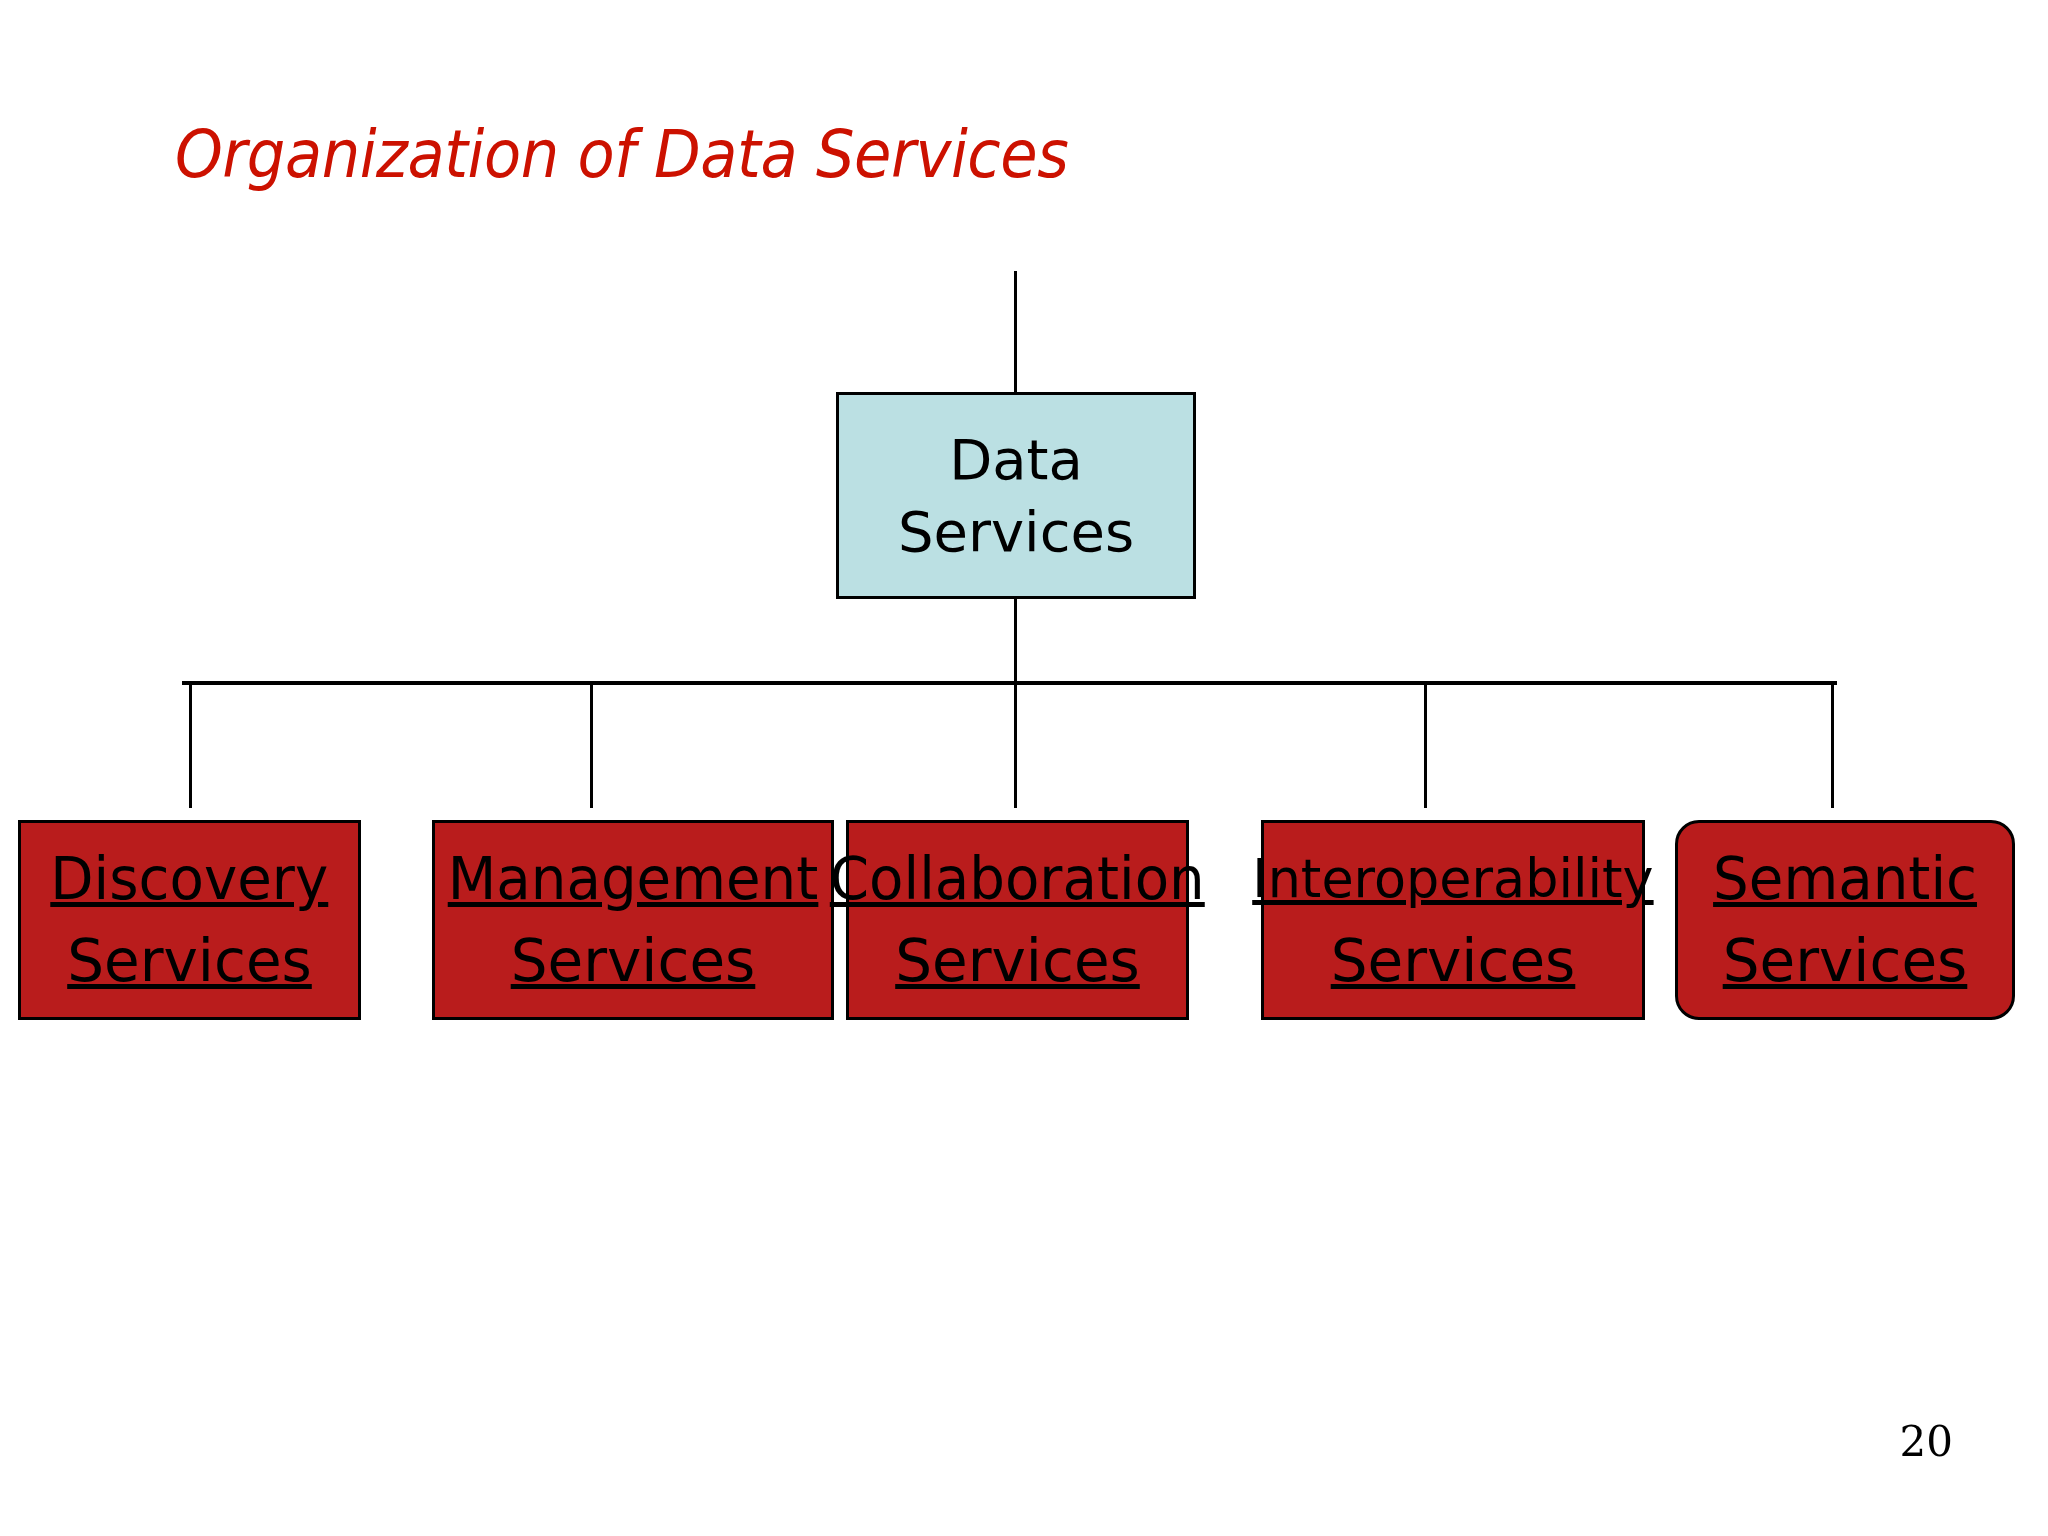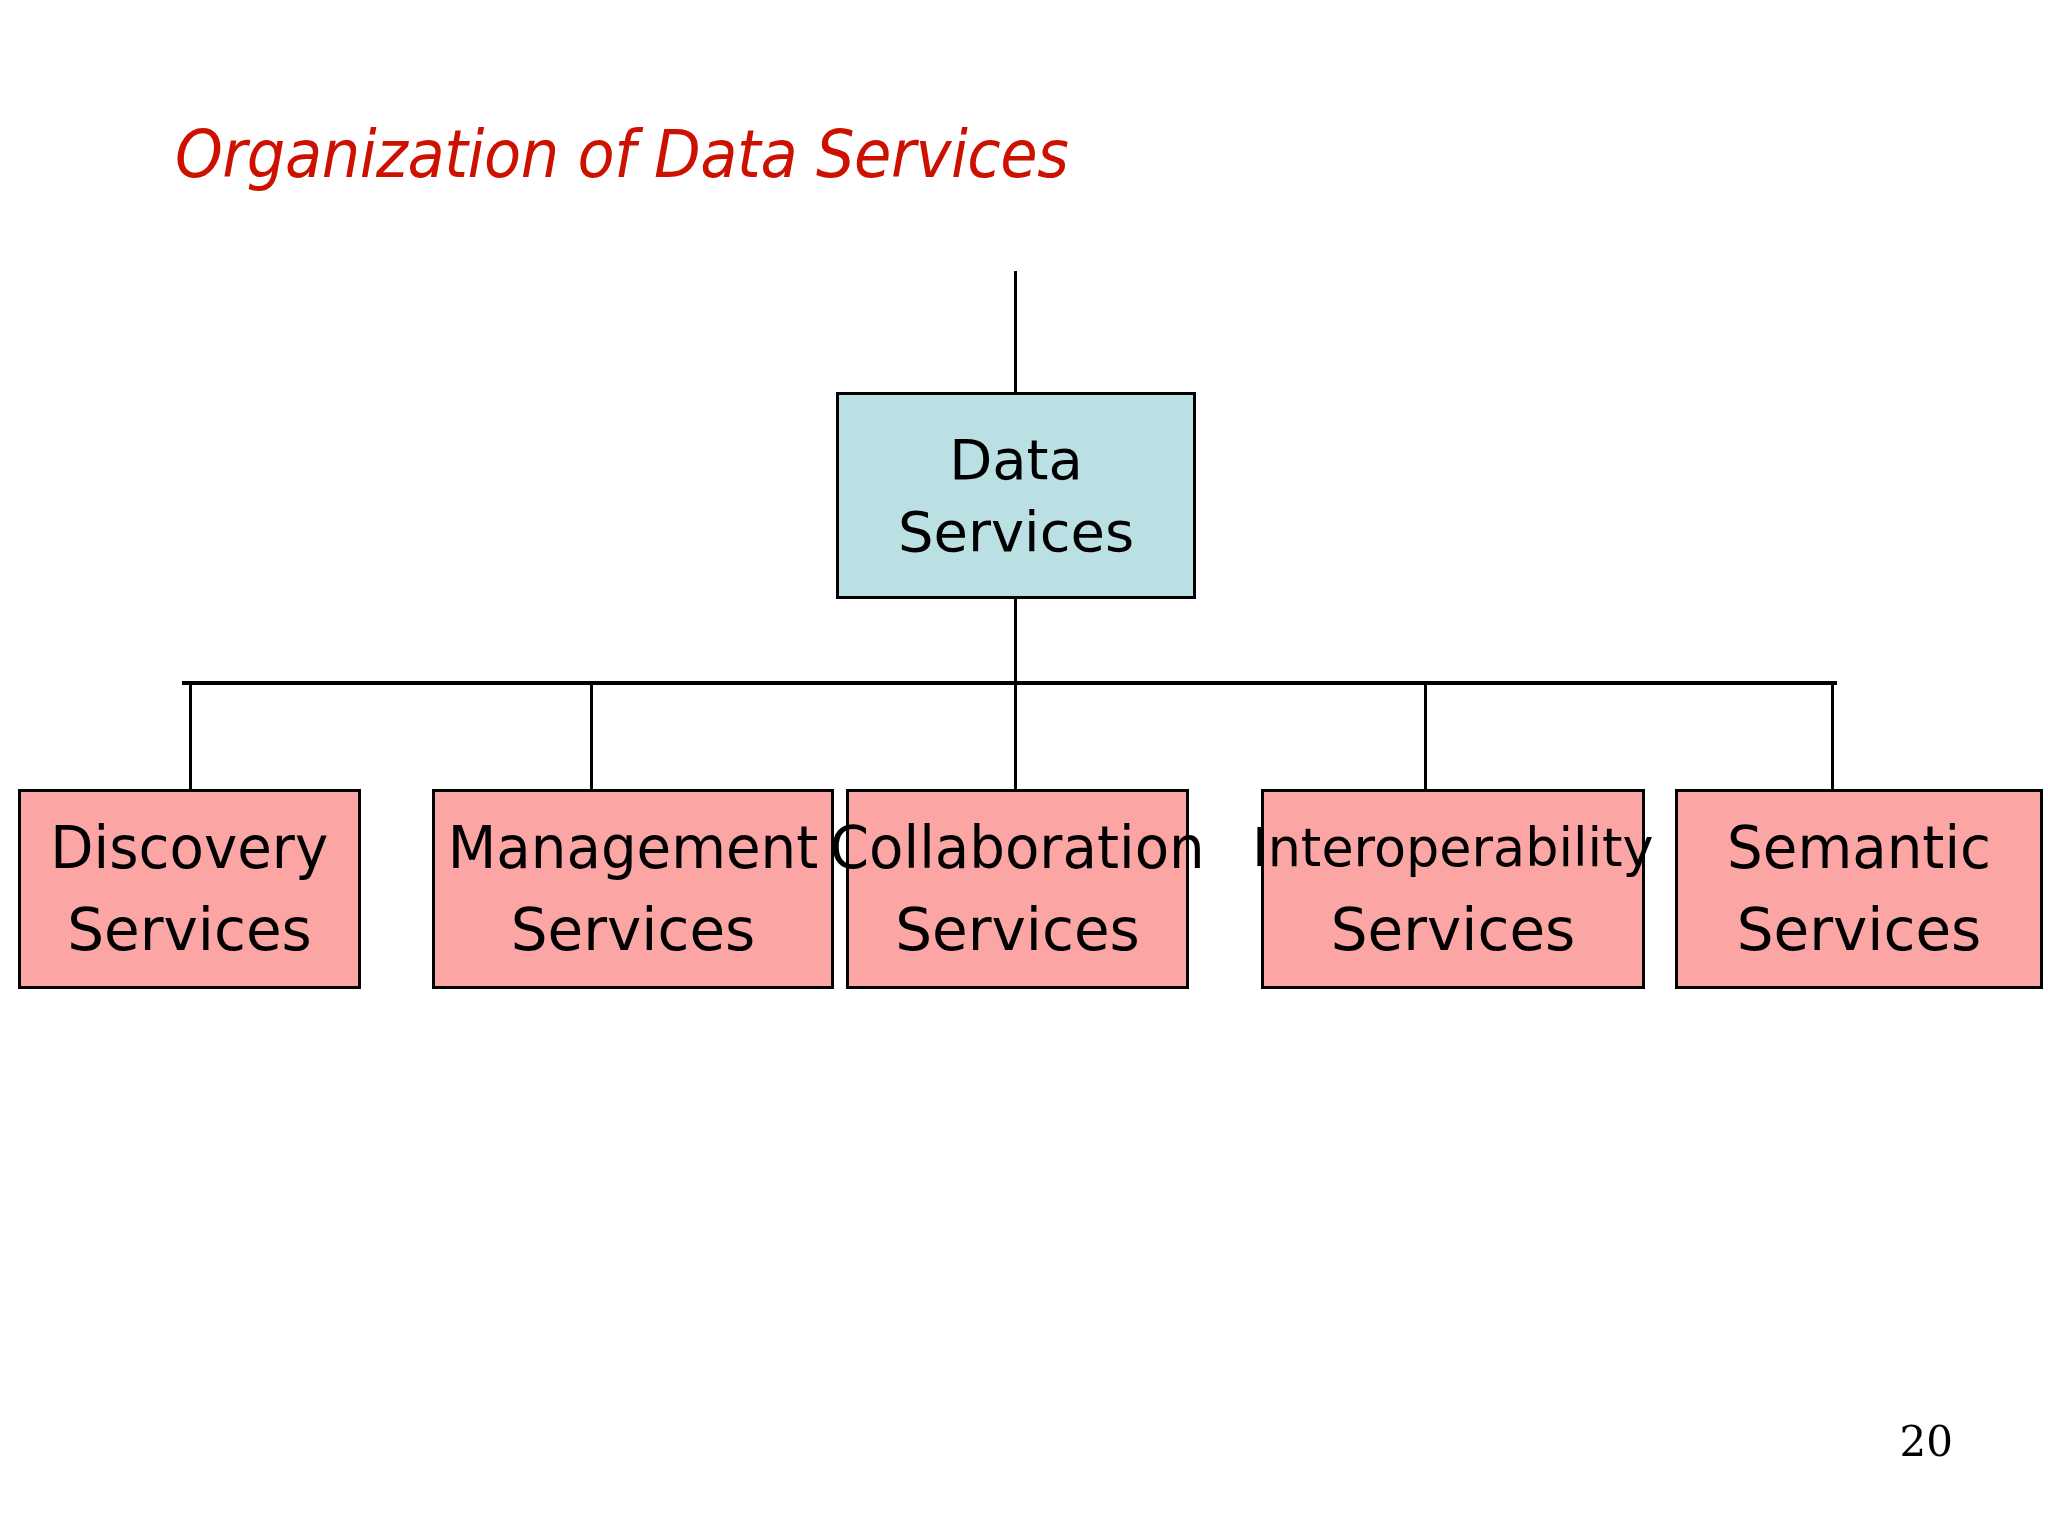--- a/index.html
+++ b/index.html
@@ -75,35 +75,36 @@
     background: #bbe0e3;
     left: 836px;
     top: 392px;
     width: 360px;
     height: 207px;
     font-size: 56px;
     line-height: 72px;
   }
 
   .node.leaf {
-    background: #fca5a5;
-    top: 789px;
+    background: #b91c1c;
+    top: 820px;
     height: 200px;
     font-size: 58px;
     line-height: 82px;
+    text-decoration: underline;
   }
 
   .node.leaf .line1 { transform: scaleX(0.97); }
 
   
   .leaf-0 { left: 18px;   width: 343px; }
   .leaf-1 { left: 432px;  width: 402px; }
   .leaf-2 { left: 846px;  width: 343px; }
   .leaf-3 { left: 1261px; width: 384px; }
-  .leaf-4 { left: 1675px; width: 368px; }
+  .leaf-4 { left: 1675px; width: 340px; border-radius: 24px; }
 
   
   .leaf-3 .line1 {
     font-size: 54px;
     transform: scaleX(0.96);
   }
 
   
   #page-number {
     position: absolute;

